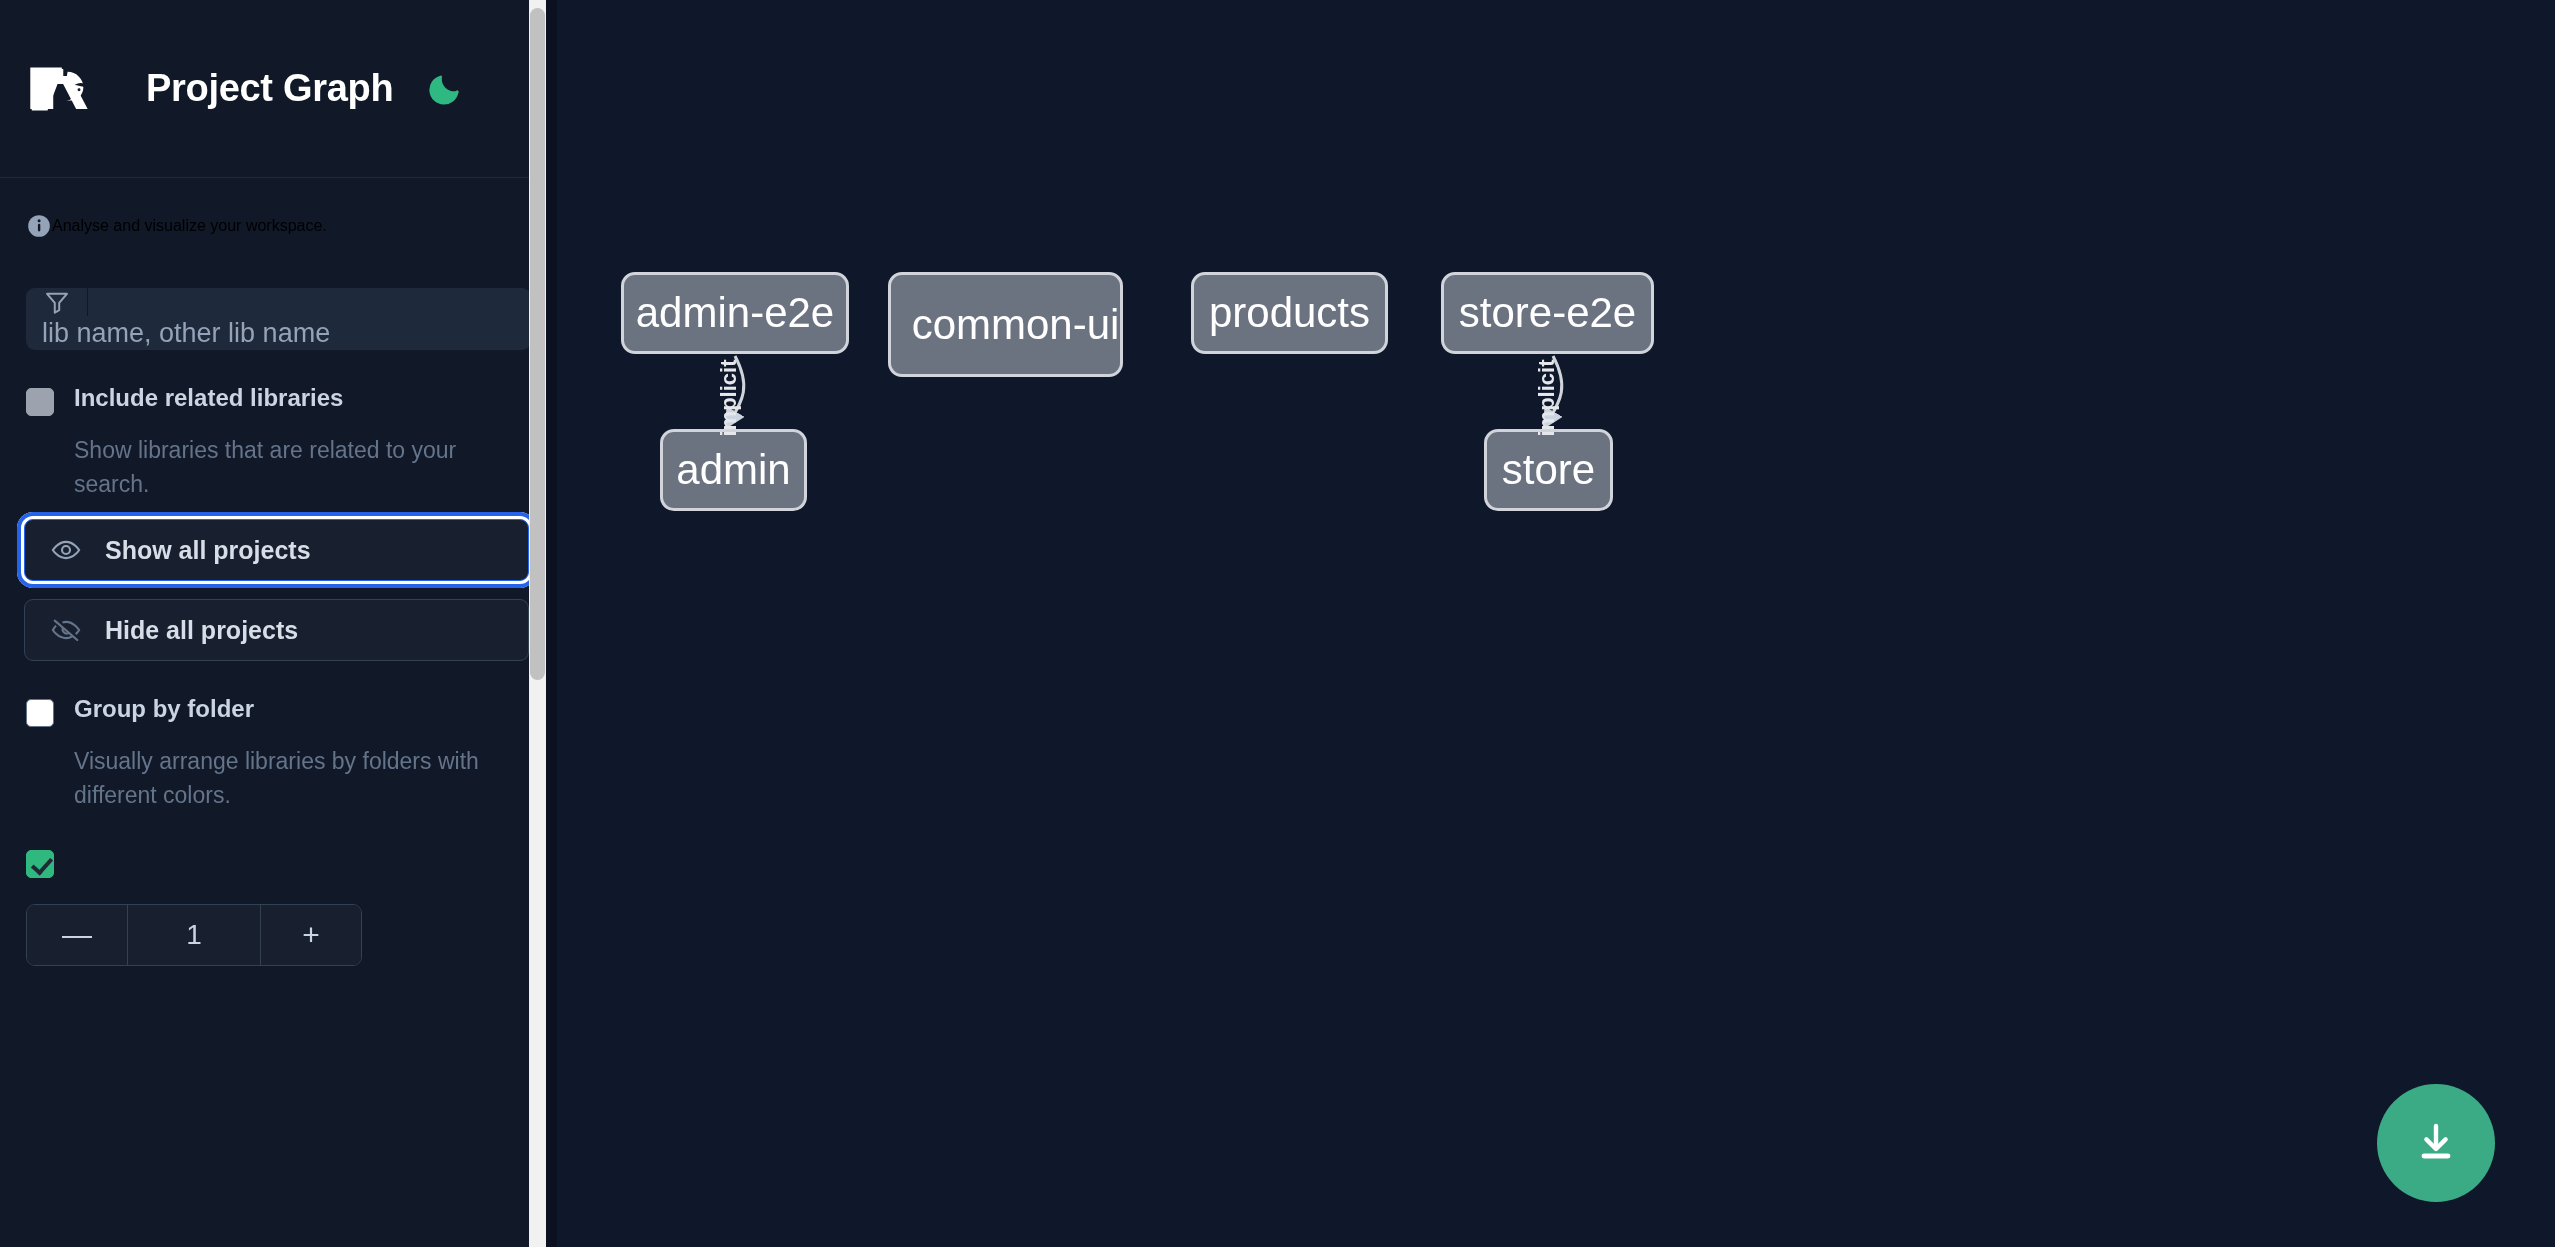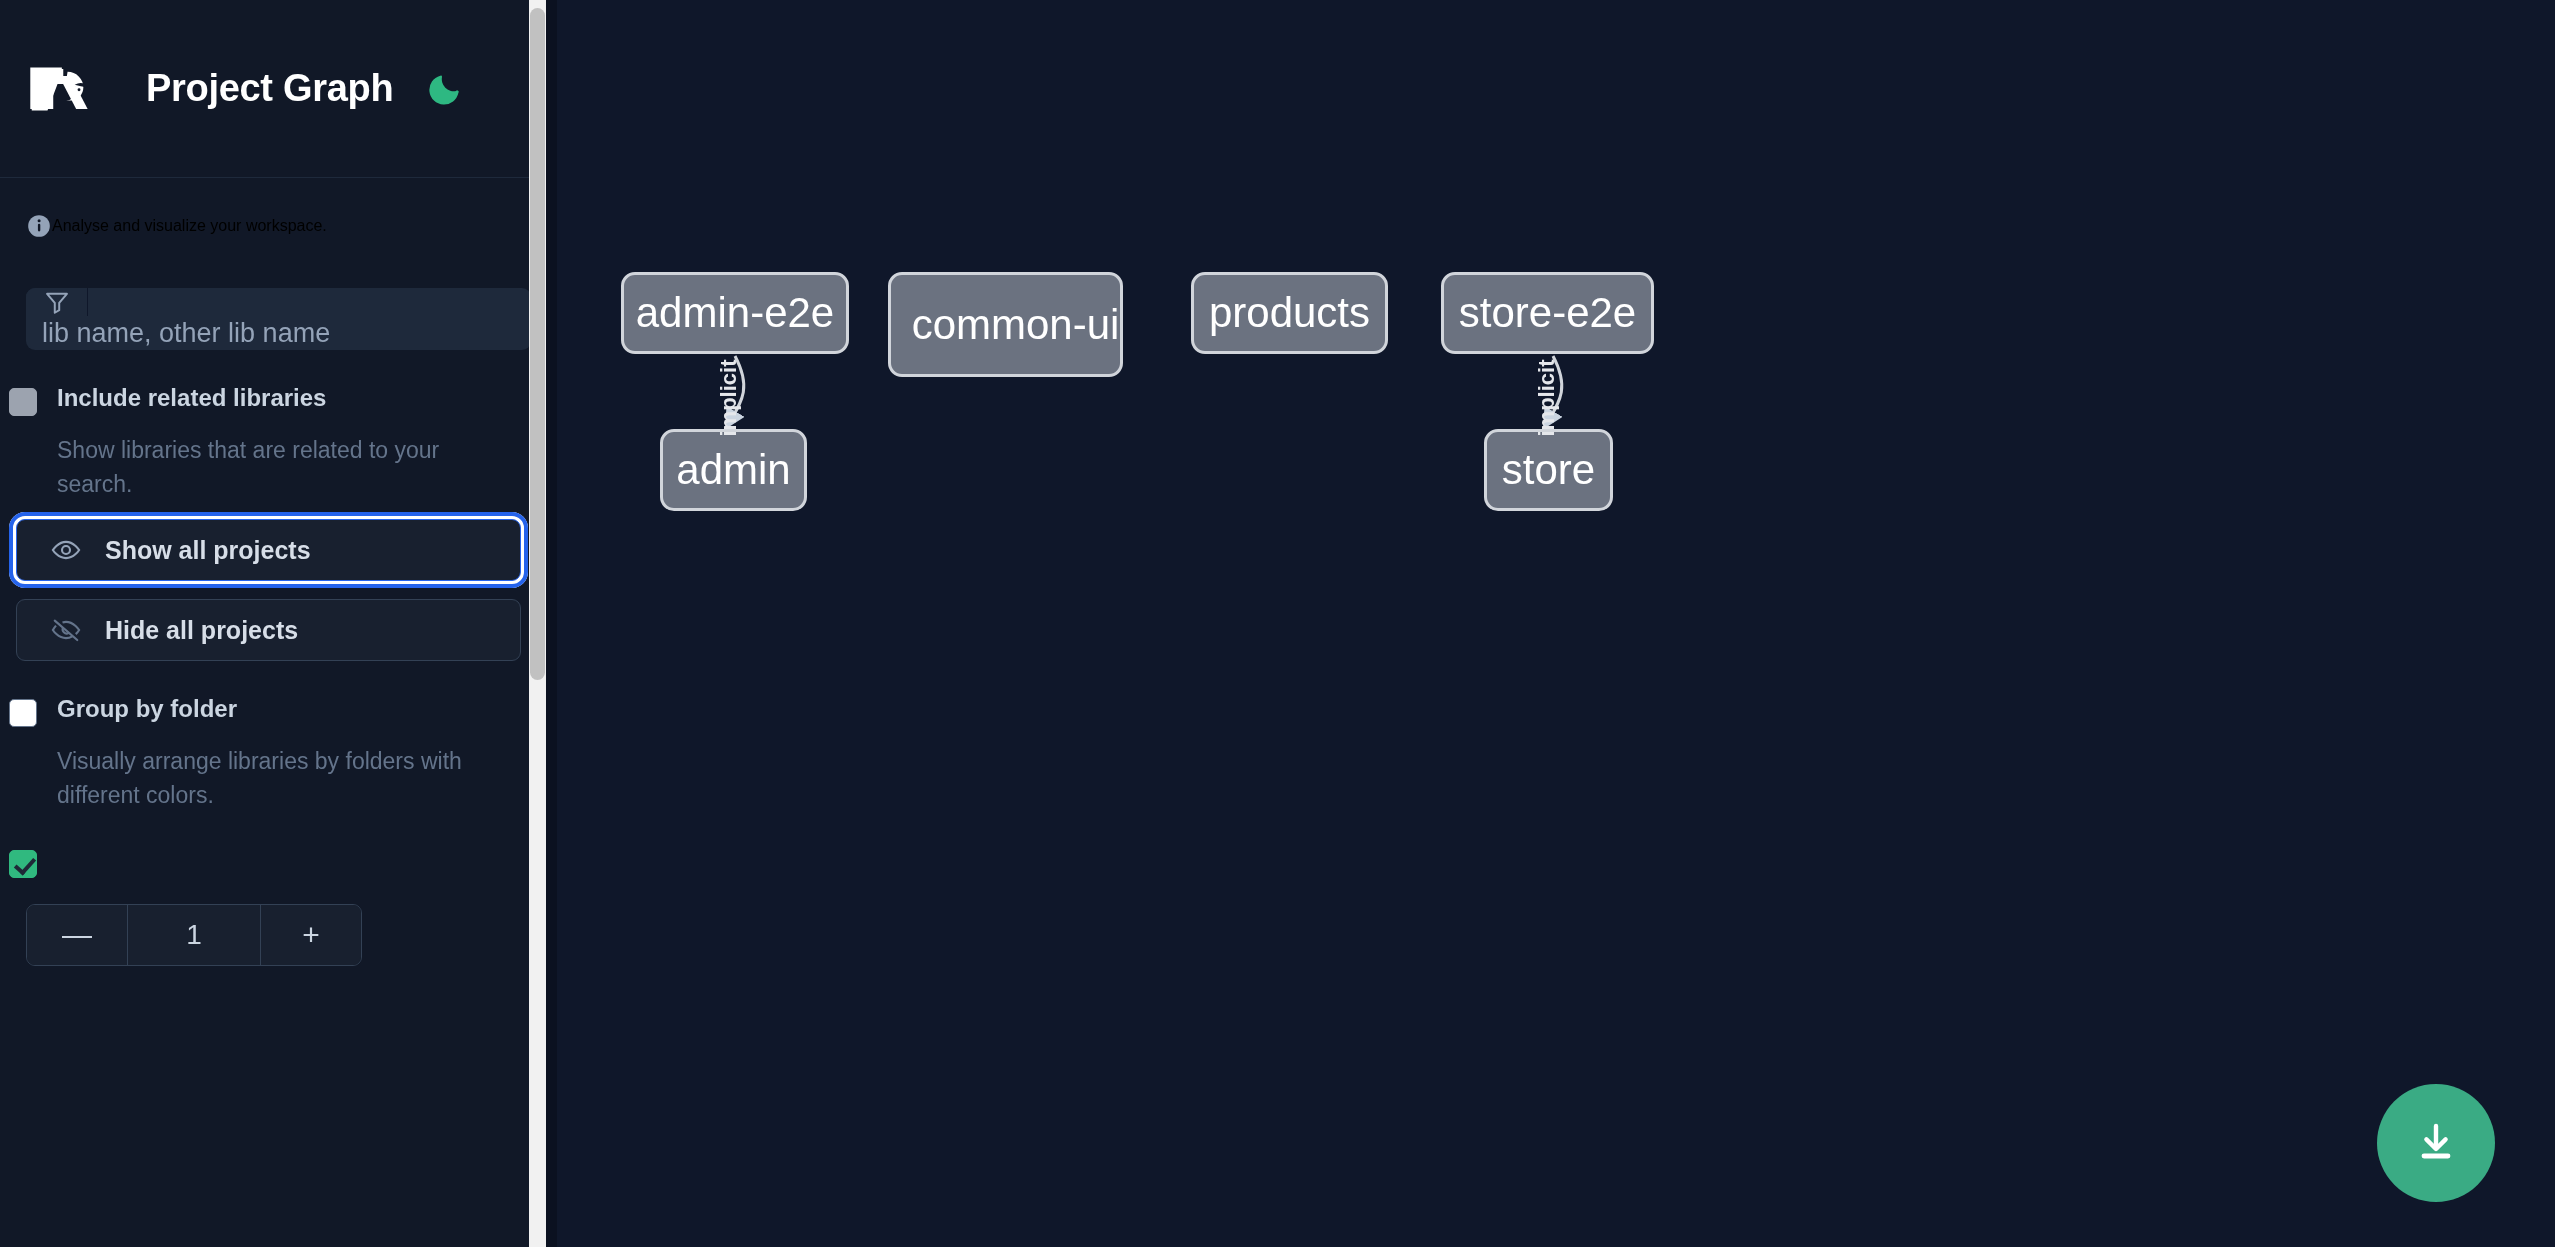--- a/index.html
+++ b/index.html
@@ -60,21 +60,21 @@
     border-right: 1px solid #0f172a;
     background: #1e293b;
   }
   .search-input {
     flex: 1; background: transparent; border: 0; outline: none;
     font-family: "Liberation Sans", sans-serif;
     font-size: 27px; color: #cbd5e1; padding-left: 16px;
   }
   .search-input::placeholder { color: #94a3b8; }
 
-  .opt-row { display: flex; margin-top: 32px; padding: 0 9px; }
+  .opt-row { display: flex; margin-top: 32px; padding: 0 26px; }
   .cb {
     width: 28px; height: 28px; flex: 0 0 28px;
     border-radius: 5px; margin-top: 6px;
     position: relative; cursor: pointer;
   }
   .cb.gray { background: #9ca3af; border: 1px solid #9ca3af; }
   .cb.white { background: #ffffff; border: 1px solid #64748b; }
   .cb.green { background: #30b97f; border: 1px solid #30b97f; }
   .cb.green::after {
     content: ""; position: absolute;
@@ -82,26 +82,26 @@
     border: solid #1f2937; border-width: 0 4px 4px 0;
     transform: rotate(42deg);
   }
   .opt-text { margin-left: 20px; max-width: 425px; }
   .opt-label { font-size: 24px; font-weight: 700; color: #cbd5e1; line-height: 1.35; }
   .opt-desc { font-size: 23px; color: #64748b; line-height: 1.45; margin-top: 20px; }
 
   .btn {
     display: flex; align-items: center;
     height: 62px; width: 505px;
-    margin: 0 16px; margin-top: 18px;
+    margin: 0 24px; margin-top: 18px;
     background: #1e293b00;
     border: 1px solid #334155;
     border-radius: 9px;
     cursor: pointer;
-    padding-left: 32px;
+    padding-left: 24px;
     background: #18202f;
   }
   .btn.focused {
     outline: 4px solid #2563eb;
     outline-offset: 3px;
     border-color: #2563eb;
     box-shadow: 0 0 0 7px #ffffff;
   }
   .btn-icon { width: 34px; height: 34px; flex: 0 0 34px; display:flex; align-items:center; justify-content:center; }
   .btn-label { margin-left: 22px; font-size: 25px; font-weight: 700; color: #d7dee8; }

